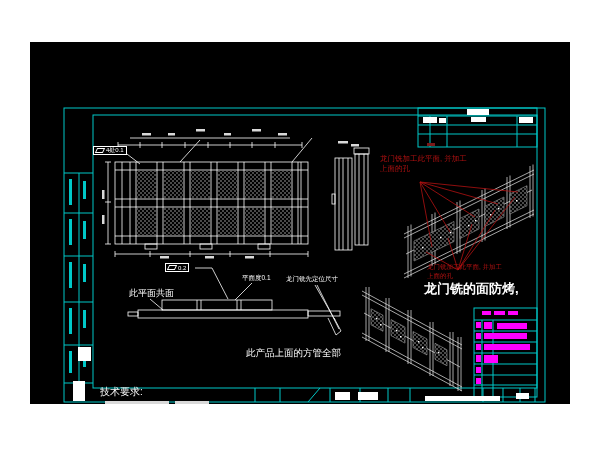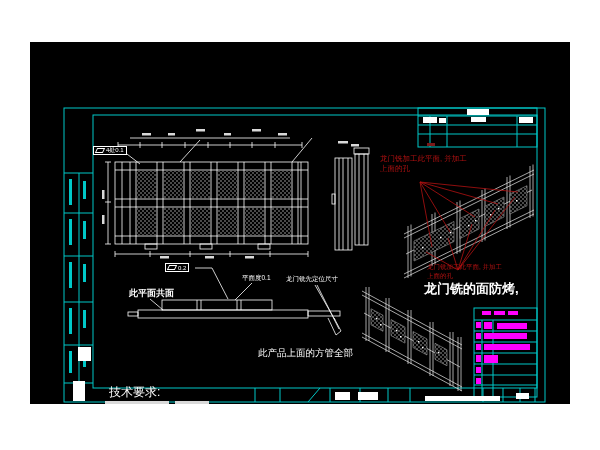--- a/index.html
+++ b/index.html
@@ -213,42 +213,42 @@
   <div class="fcf" style="left:63px;top:104px">
     <span class="pgram"></span>
     <span>4处0.1</span>
   </div>
 
   <div class="fcf" style="left:135px;top:221px">
     <span class="pgram"></span>
     <span>0.2</span>
   </div>
 
-  <div class="ov" style="left:99px;top:246px;font-size:9px;font-weight:bold">此平面共面</div>
+  <div class="ov" style="left:99px;top:246px;font-size:9px;font-weight:normal">此平面共面</div>
 
   <div class="ov" style="left:212px;top:232px;font-size:6.5px">平面度0.1</div>
 
   <div class="ov" style="left:256px;top:233px;font-size:6.5px">龙门铣先定位尺寸</div>
 
   <div class="ov red" style="left:350px;top:112px;font-size:7.5px;line-height:10px">
     <div>龙门铣加工此平面, 并加工</div>
     <div>上面的孔</div>
   </div>
 
   <div class="ov red" style="left:397px;top:220px;font-size:6.5px;line-height:9px">
     <div>龙门铣加工此平面, 并加工</div>
     <div>上面的孔</div>
   </div>
 
   <div class="ov" style="left:394px;top:239px;font-size:13px;font-weight:bold;line-height:16px">
     <div>龙门铣的面防烤,</div>
   </div>
 
-  <div class="ov" style="left:228px;top:305px;font-size:9.5px;line-height:11.5px">
+  <div class="ov" style="left:216px;top:305px;font-size:9.5px;line-height:11.5px">
     <div>此产品上面的方管全部</div>
   </div>
 
-  <div class="ov" style="left:79px;top:344px;font-size:12px">技术要求:</div>
+  <div class="ov" style="left:70px;top:344px;font-size:10px">技术要求:</div>
 
   <div class="mush" style="left:75px;top:359px;width:64px"></div>
   <div class="mush" style="left:145px;top:359px;width:34px"></div>
 
 </div>
 
 </body></html>

